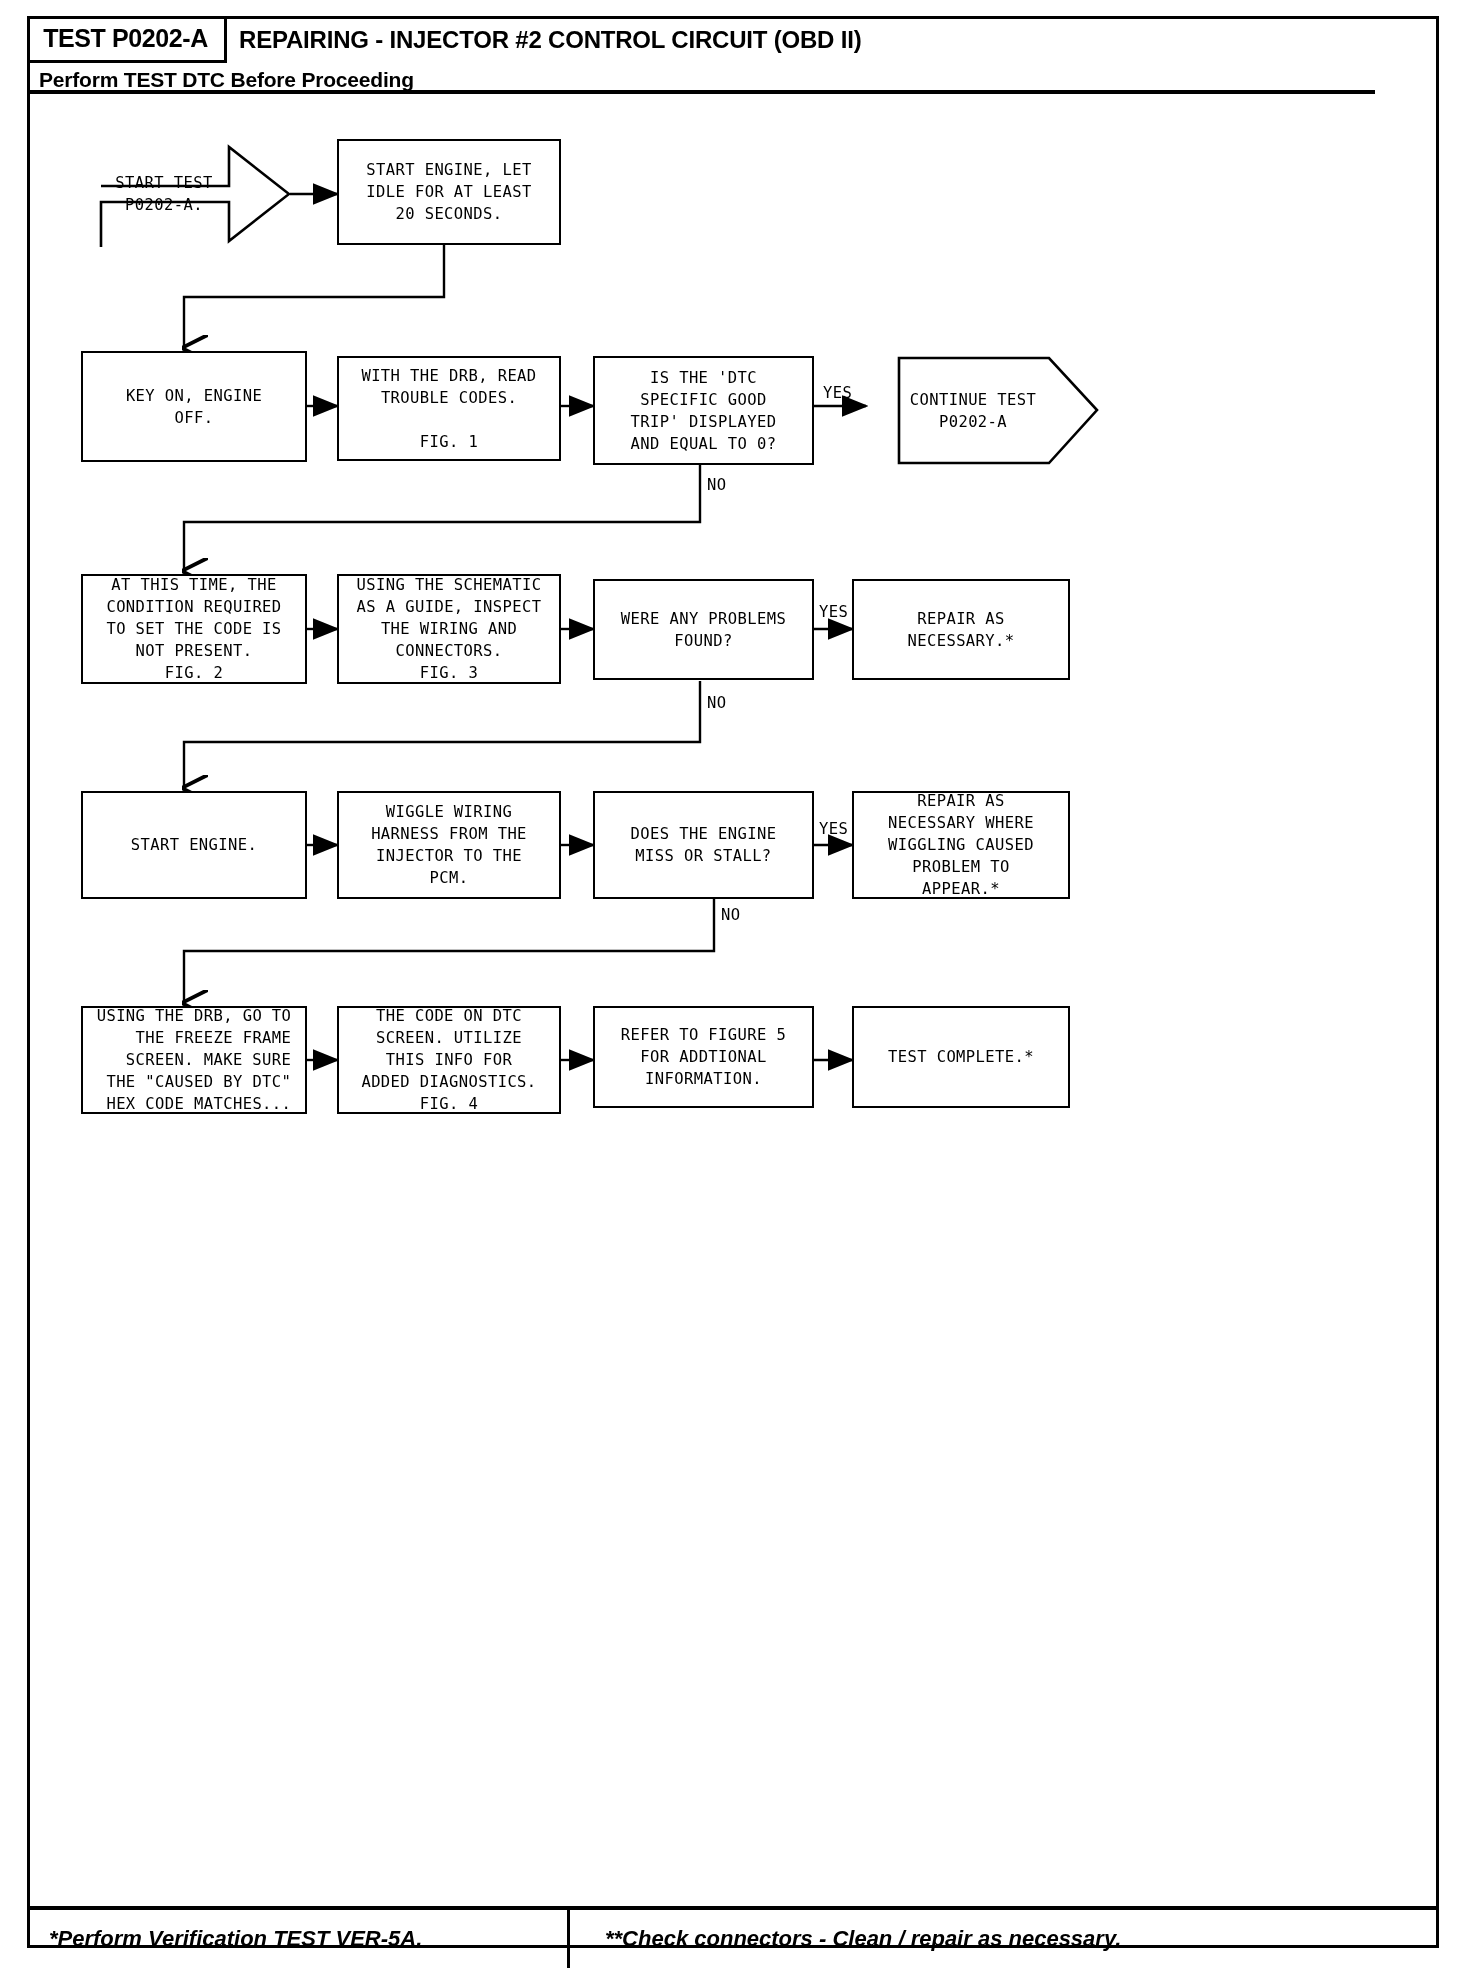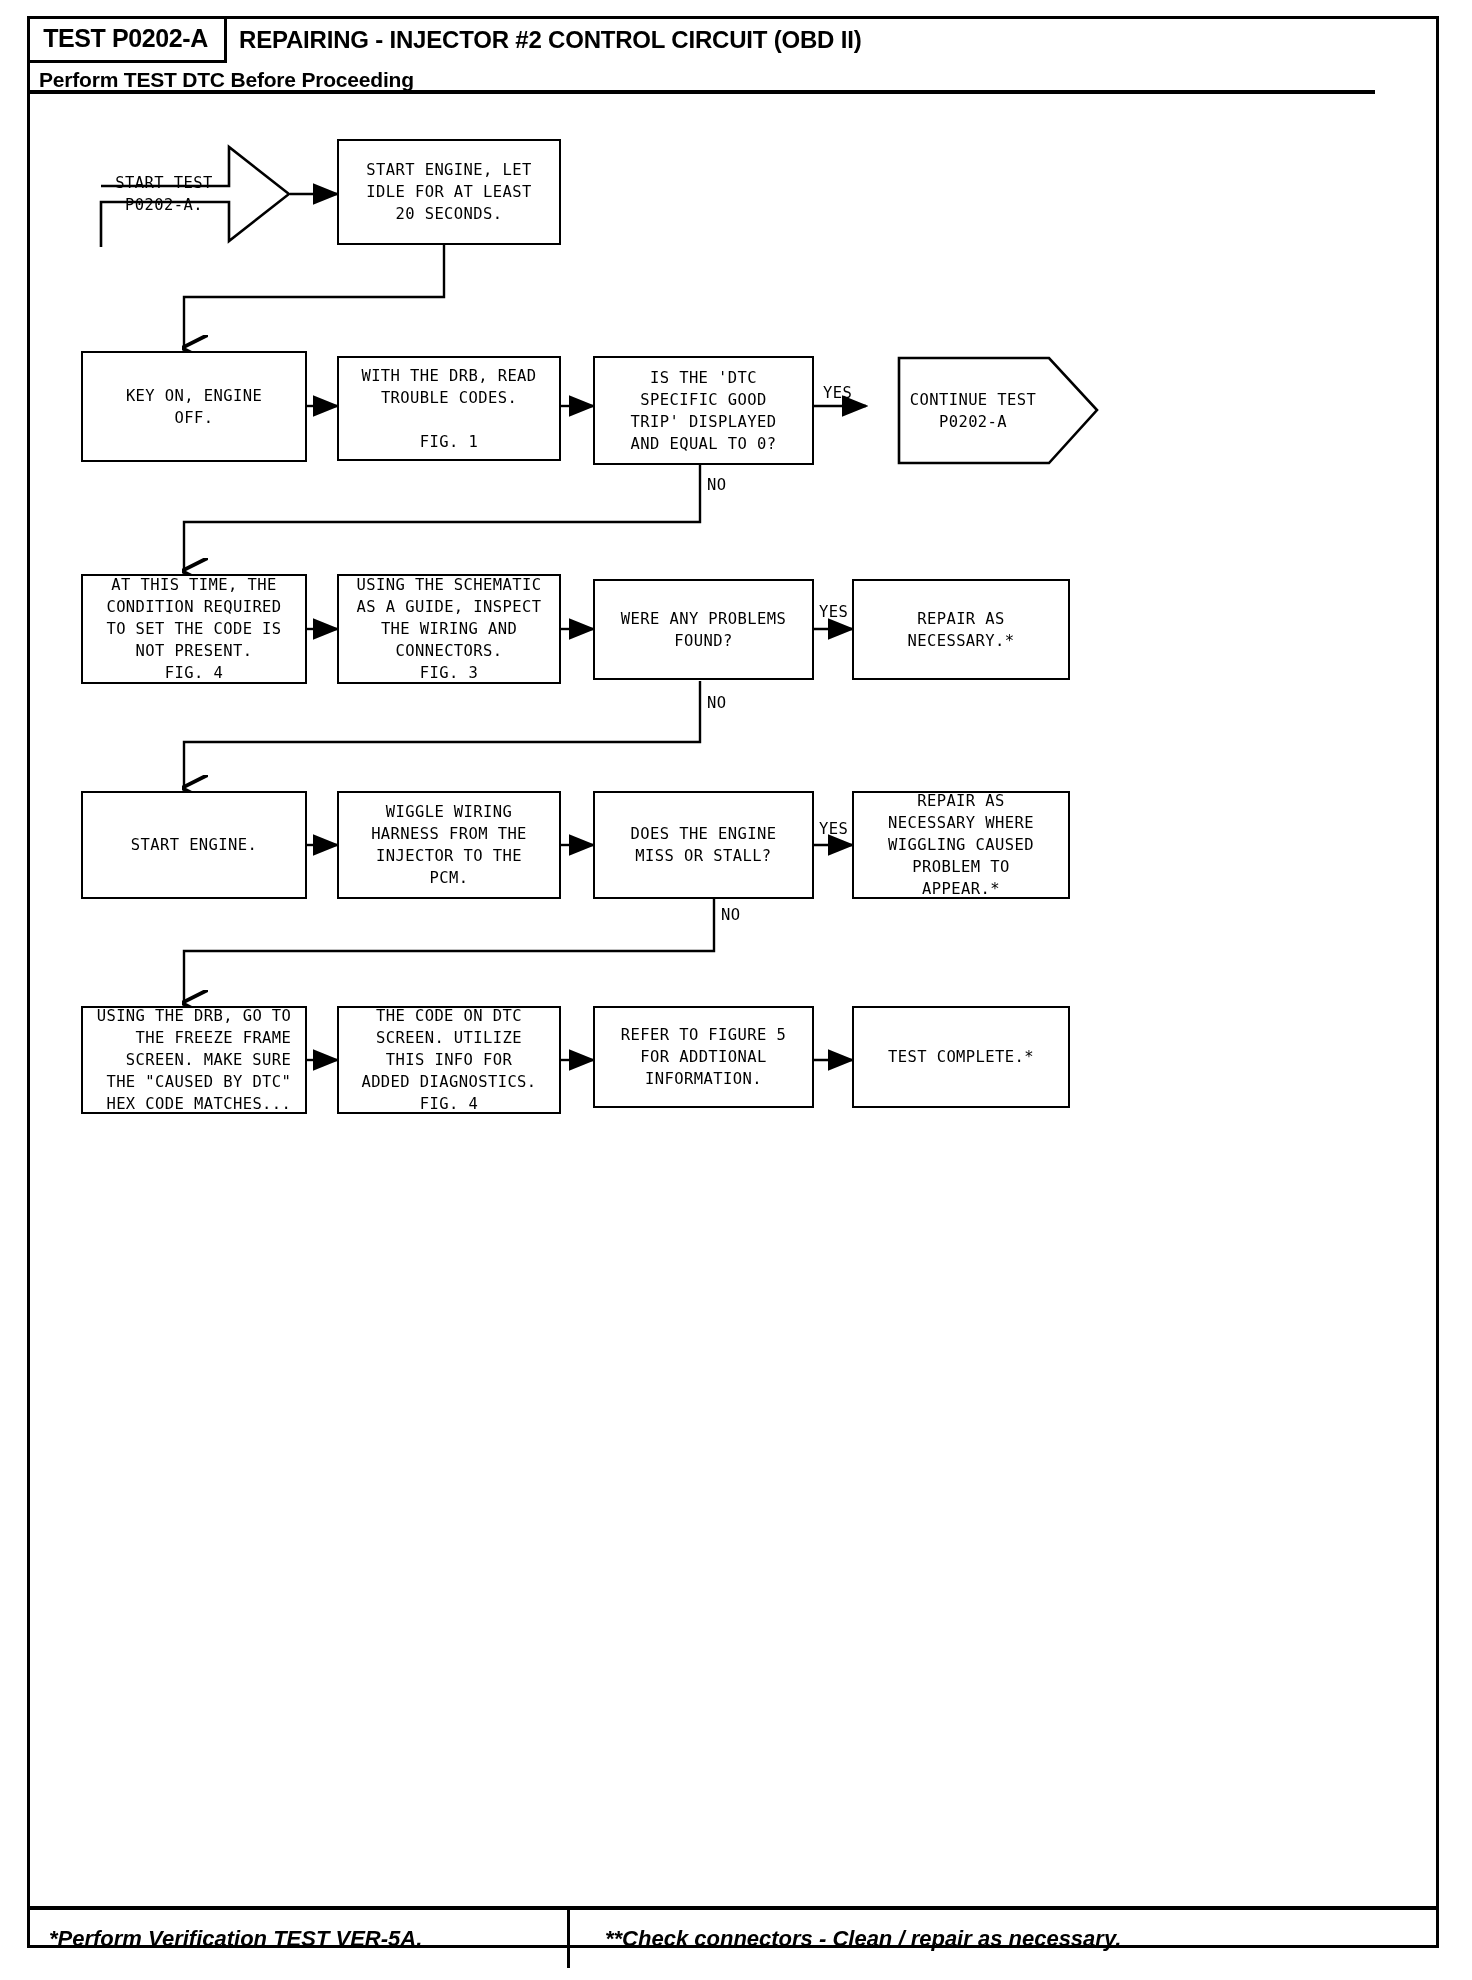--- a/index.html
+++ b/index.html
@@ -290,21 +290,21 @@
     </div>
 
     <span class="branch-label" style="left:823px; top:384px;">YES</span>
     <span class="branch-label" style="left:707px; top:476px;">NO</span>
 
     <div class="node" style="left:81px; top:574px; width:226px; height:110px;">
       <span>AT THIS TIME, THE
 CONDITION REQUIRED
 TO SET THE CODE IS
 NOT PRESENT.
-FIG. 4</span>
+FIG. 2</span>
     </div>
 
     <div class="node" style="left:337px; top:574px; width:224px; height:110px;">
       <span>USING THE SCHEMATIC
 AS A GUIDE, INSPECT
 THE WIRING AND
 CONNECTORS.
 FIG. 3</span>
     </div>
 

